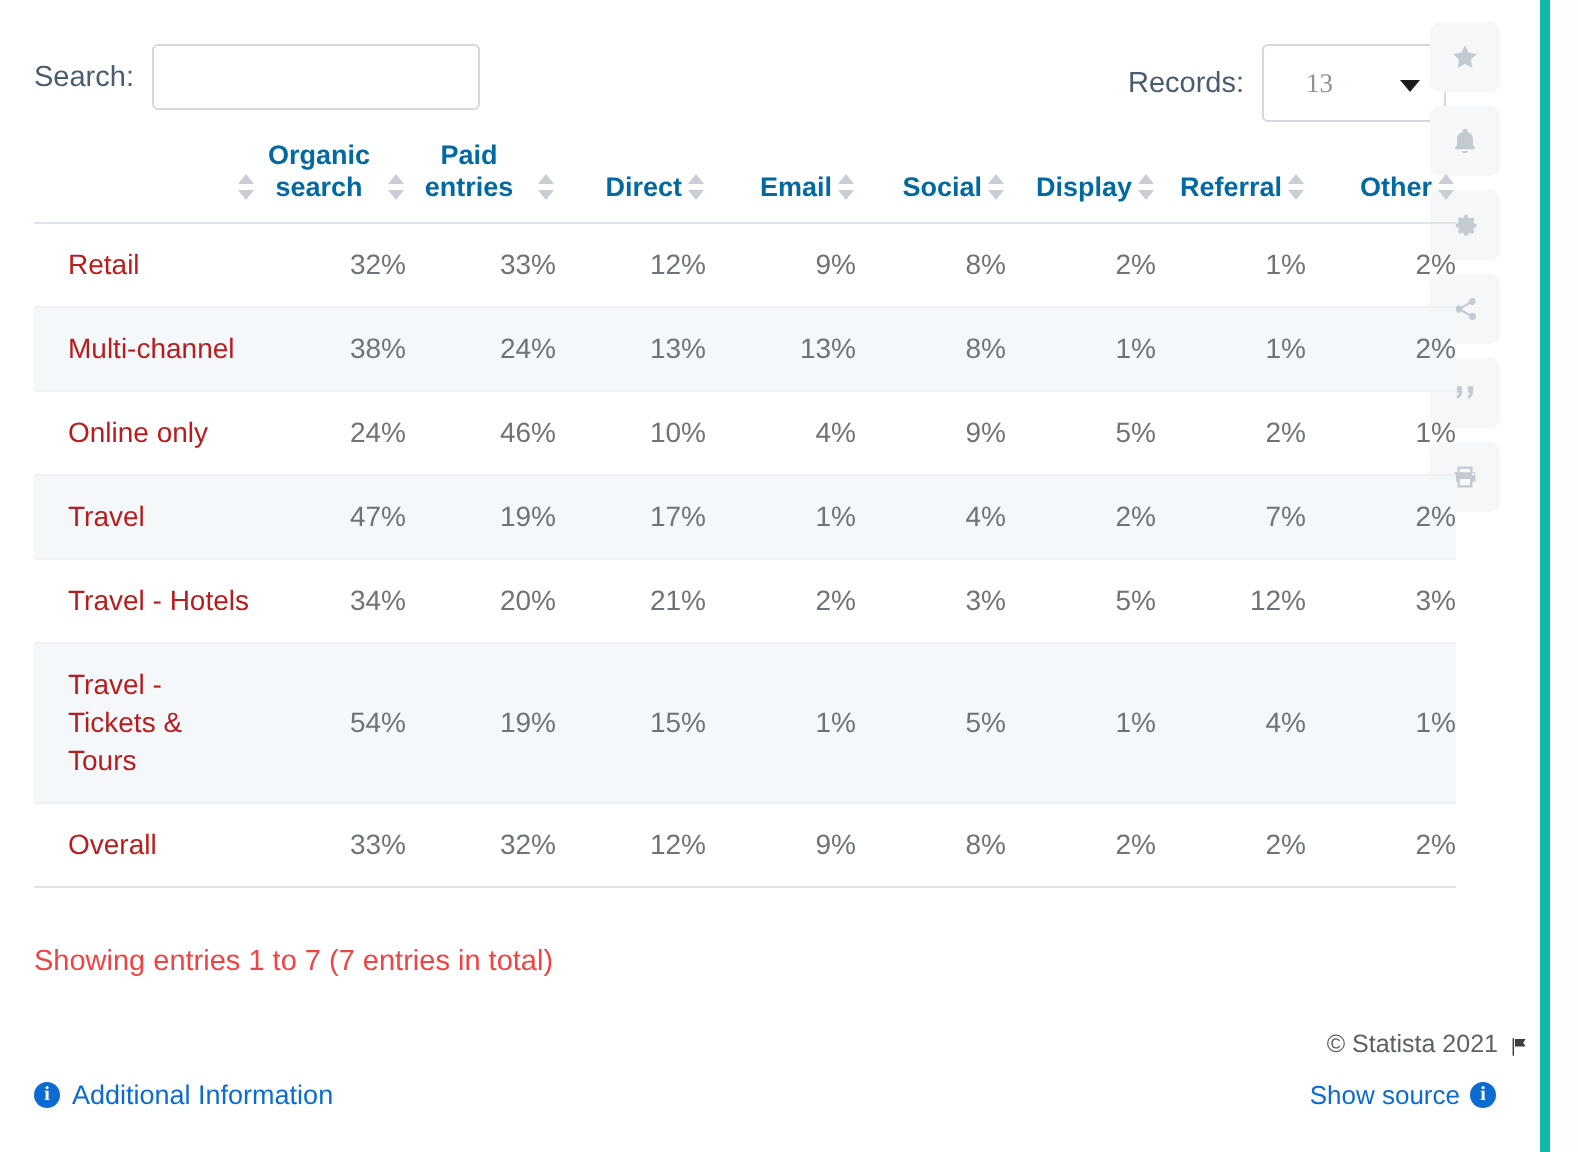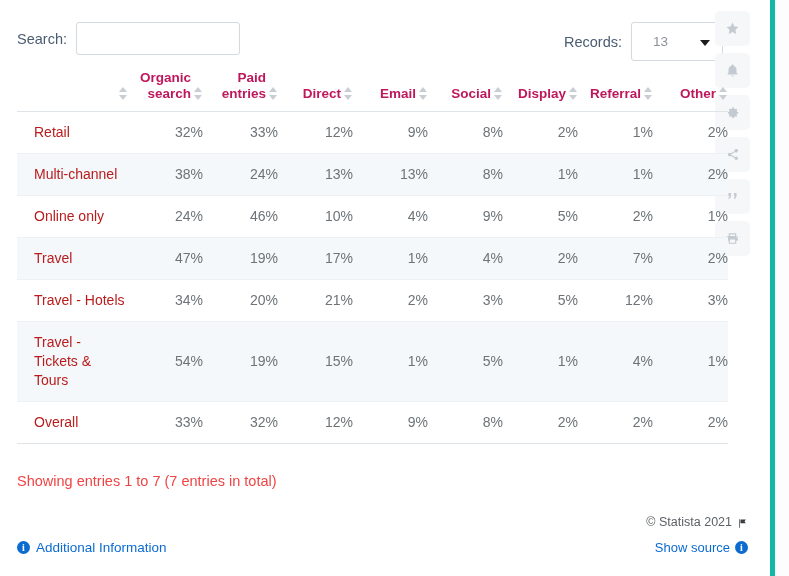--- a/index.html
+++ b/index.html
@@ -86,20 +86,21 @@
   }
   #records-select-wrap {
     position: relative;
     width: 90px;
     height: 37px;
     border: 1px solid #d3d9de;
     border-radius: 3px;
     background: #fff;
     display: flex;
     align-items: center;
+    font-family: Liberation Serif, serif;
   }
   #records-value {
     font-size: 13.5px;
     color: #8d9399;
     margin-left: 21px;
   }
   #records-caret {
     position: absolute;
     right: 12px; top: 50%;
     margin-top: -2px;
@@ -139,22 +140,22 @@
     border-collapse: collapse;
     width: 711px;
     table-layout: fixed;
   }
   table.datatable thead th {
     border-bottom: 1px solid #dfe4e9;
     padding: 0 0 9px 0;
     vertical-align: bottom;
     font-size: 13.5px;
     font-weight: bold;
-    color: #be185d;
-    text-align: right;
+    color: #0369a1;
+    text-align: center;
     line-height: 16px;
   }
   th.col-cat { width: 111px; text-align: left; }
   th.col-num { width: 75px; }
 
   .th-inner {
     display: flex;
     align-items: flex-end;
     justify-content: flex-end;
     gap: 3px;
@@ -208,21 +209,21 @@
 
   
   #showing-entries {
     position: absolute;
     left: 17px; top: 473px;
     font-size: 14.5px;
     color: #ef4444;
   }
   #copyright {
     position: absolute;
-    right: 22px; top: 515px;
+    right: 5px; top: 515px;
     font-size: 12.5px;
     color: #5c6166;
     display: flex;
     align-items: flex-end;
     gap: 5px;
   }
   #show-source {
     position: absolute;
     right: 22px; top: 540px;
     font-size: 13px;

